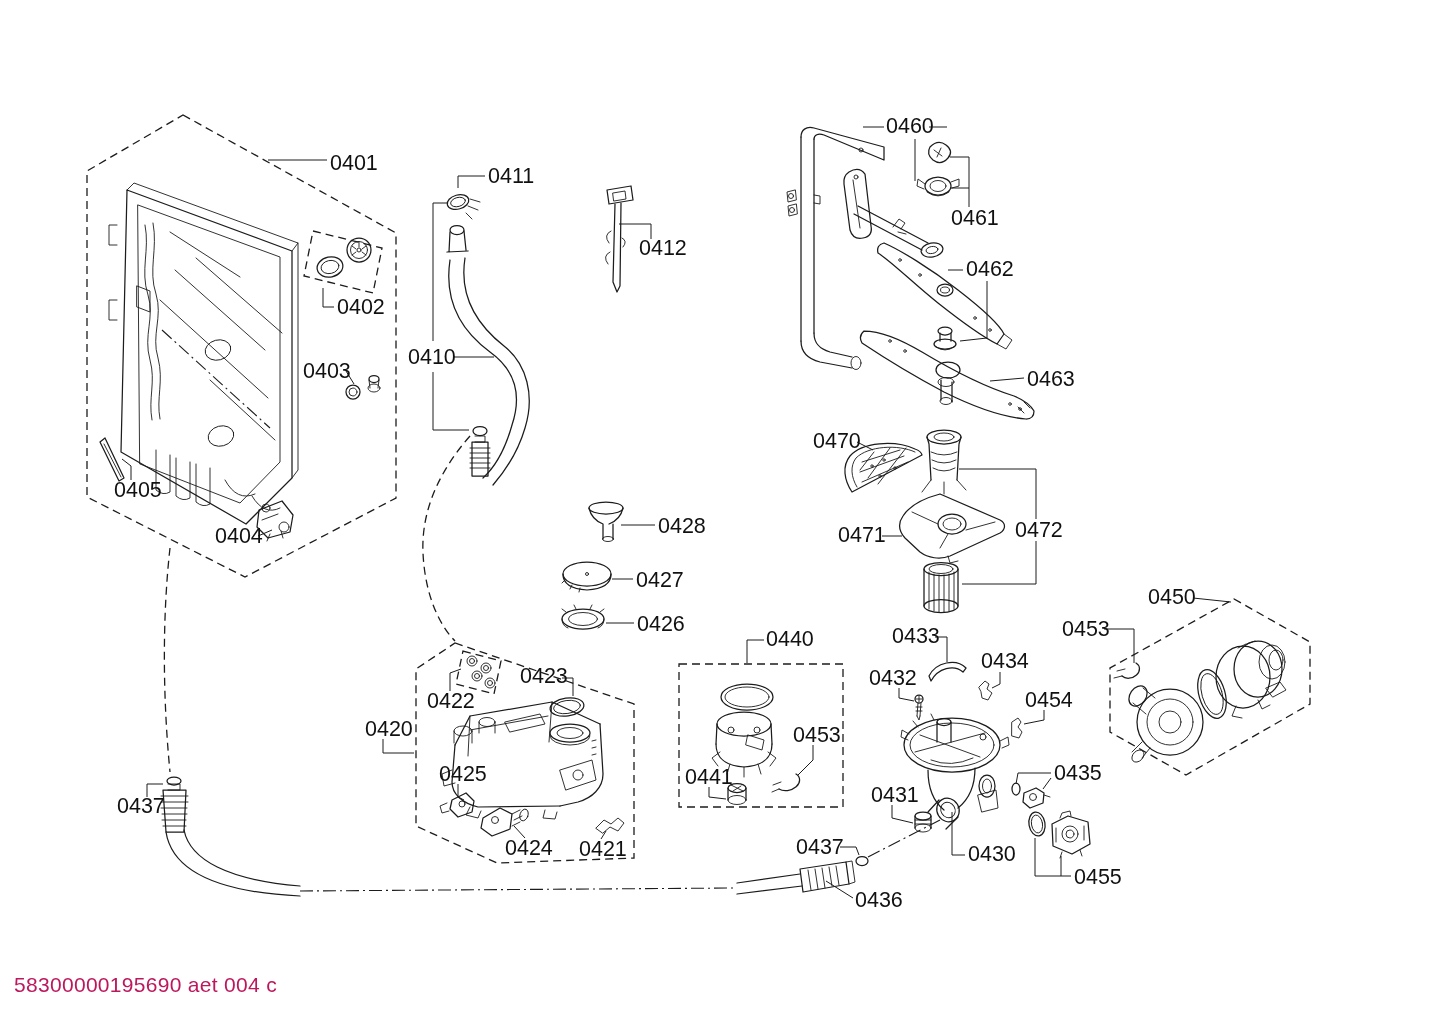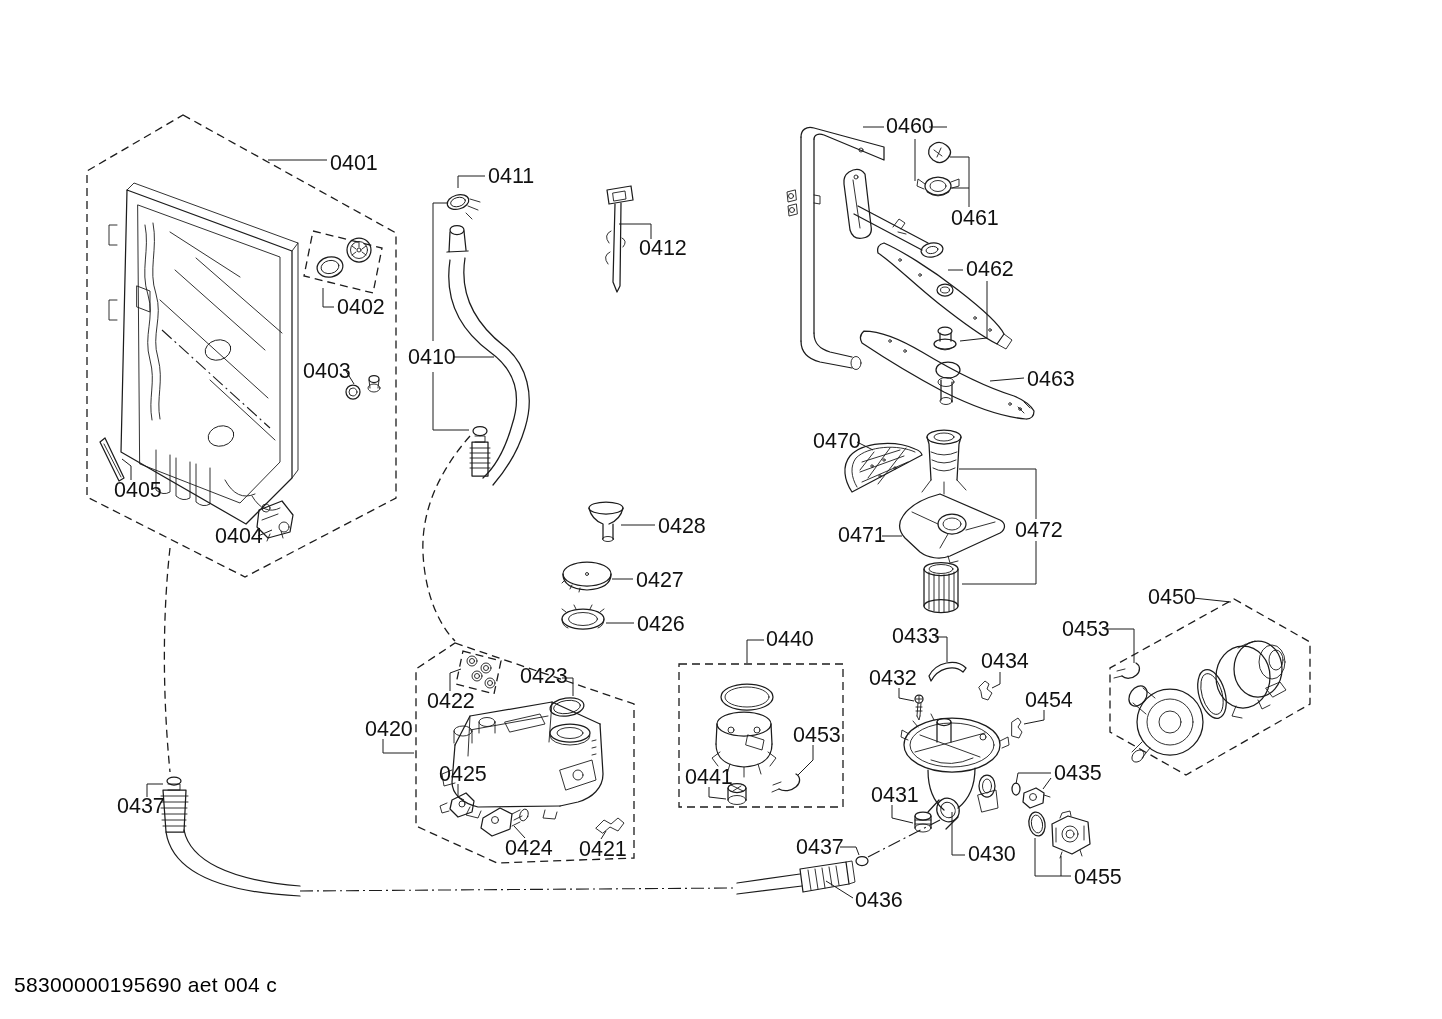--- a/index.html
+++ b/index.html
@@ -5,21 +5,21 @@
   html,body{margin:0;padding:0;background:#ffffff;}
   body{width:1442px;height:1019px;position:relative;font-family:"Liberation Sans",sans-serif;}
   .stage{position:absolute;left:0;top:0;width:1442px;height:1019px;background:#fff;overflow:hidden;}
   svg{position:absolute;left:0;top:0;}
   .ln{fill:none;stroke:#1c1c1c;stroke-width:1.25;stroke-linecap:round;stroke-linejoin:round;}
   .th{stroke-width:0.9;}
   .dash{fill:none;stroke:#1c1c1c;stroke-width:1.3;stroke-dasharray:8 5;}
   .dashdot{fill:none;stroke:#1c1c1c;stroke-width:1.1;stroke-dasharray:13 4 2 4;}
   .lead{fill:none;stroke:#1c1c1c;stroke-width:1;}
   text.part{font-family:"Liberation Sans",sans-serif;font-size:21.5px;fill:#111;}
-  .footer-code{position:absolute;left:14px;top:973px;font-size:21px;color:#000000;letter-spacing:.3px;}
+  .footer-code{position:absolute;left:14px;top:973px;font-size:21px;color:#be185d;letter-spacing:.3px;}
 </style>
 </head>
 <body>
 
 <div class="stage">
 <svg width="1442" height="1019" viewBox="0 0 1442 1019">
 
   <g>
     <polygon class="dash" points="183,115 396,233 396,498 245,577 87,497 87,171"></polygon>
 

